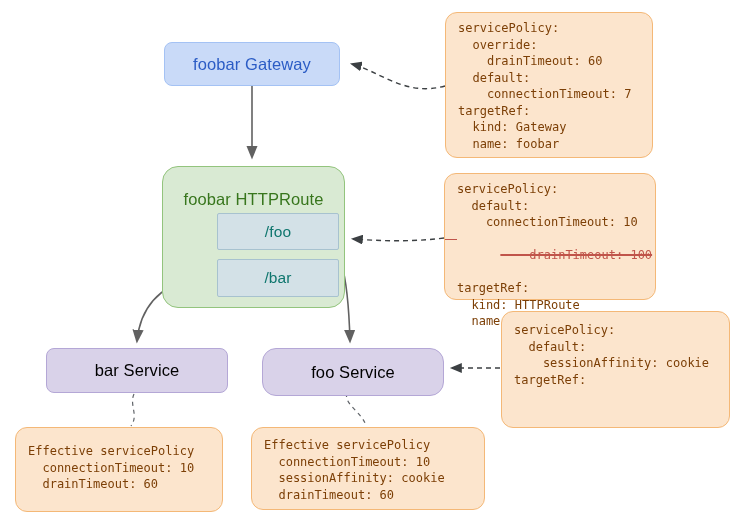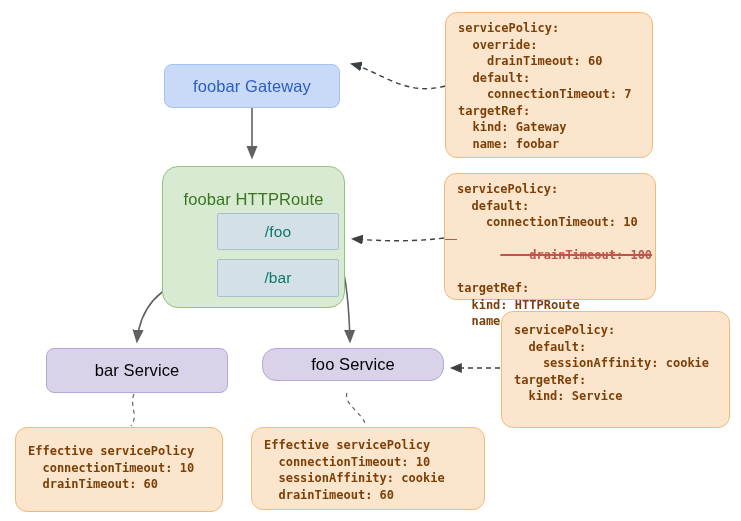--- a/index.html
+++ b/index.html
@@ -22,21 +22,21 @@
     display: flex;
     align-items: center;
     justify-content: center;
     box-sizing: border-box;
     border-radius: 8px;
     font-size: 16.5px;
     letter-spacing: 0.1px;
   }
   .node-gateway {
     left: 164px; top: 42px; width: 176px; height: 44px;
-    background: #c9daf8; border: 1px solid #a4c2f4; color: #2b5cc5; margin-top: 22px;
+    background: #c9daf8; border: 1px solid #a4c2f4; color: #2b5cc5;
   }
   .node-httproute {
     left: 162px; top: 166px; width: 183px; height: 142px;
     background: #d9ead3; border: 1px solid #93c47d; color: #38761d;
     border-radius: 16px;
     display: block;
   }
   .node-httproute .route-title {
     text-align: center;
     padding-top: 23px;
@@ -52,33 +52,32 @@
     display: flex; align-items: center; justify-content: center;
     font-size: 15.5px;
     margin-left: 24px;
   }
   .path-foo { top: 46px; }
   .path-bar { top: 92px; height: 38px; }
   .node-service {
     background: #d9d2e9; border: 1px solid #b4a7d6; color: #000000;
   }
   .node-bar-service { left: 46px; top: 348px; width: 182px; height: 45px; }
-  .node-foo-service { left: 262px; top: 348px; width: 182px; height: 33px; border-radius: 14px; }
+  .node-foo-service { left: 262px; top: 348px; width: 182px; height: 48px; border-radius: 14px; }
   .code-box {
     position: absolute;
     box-sizing: border-box;
     background: #fce5cd;
     border: 1px solid #f4b877;
     border-radius: 12px;
     color: #7c3f06;
     font-family: "DejaVu Sans Mono", "Liberation Mono", monospace;
     font-size: 12px;
     line-height: 16.5px;
     padding: 7px 12px;
-    font-weight: bold;
   }
   .code-a1 { left: 445px; top: 12px;  width: 208px; height: 146px; }
   .code-a2 { left: 444px; top: 173px; width: 212px; height: 127px; }
   .code-a3 { left: 501px; top: 311px; width: 229px; height: 117px; padding-top: 10px; }
   .code-e1 { left: 15px;  top: 427px; width: 208px; height: 85px;  padding-top: 15px; }
   .code-e2 { left: 251px; top: 427px; width: 234px; height: 83px;  padding-top: 9px; }
   .code-line { white-space: pre; position: relative; }
   .struck {
     color: #c0544a;
     text-decoration: line-through;
@@ -167,21 +166,20 @@
     <div class="code-line">targetRef:</div>
     <div class="code-line">  kind: HTTPRoute</div>
     <div class="code-line">  name: foobar</div>
   </div>
 
   <div class="code-box code-a3">
     <div class="code-line">servicePolicy:</div>
     <div class="code-line">  default:</div>
     <div class="code-line">    sessionAffinity: cookie</div>
     <div class="code-line">targetRef:</div>
-    <div class="code-line">  kind: Service</div>
   </div>
 
   <div class="code-box code-e1">
     <div class="code-line">Effective servicePolicy</div>
     <div class="code-line">  connectionTimeout: 10</div>
     <div class="code-line">  drainTimeout: 60</div>
   </div>
 
   <div class="code-box code-e2">
     <div class="code-line">Effective servicePolicy</div>

